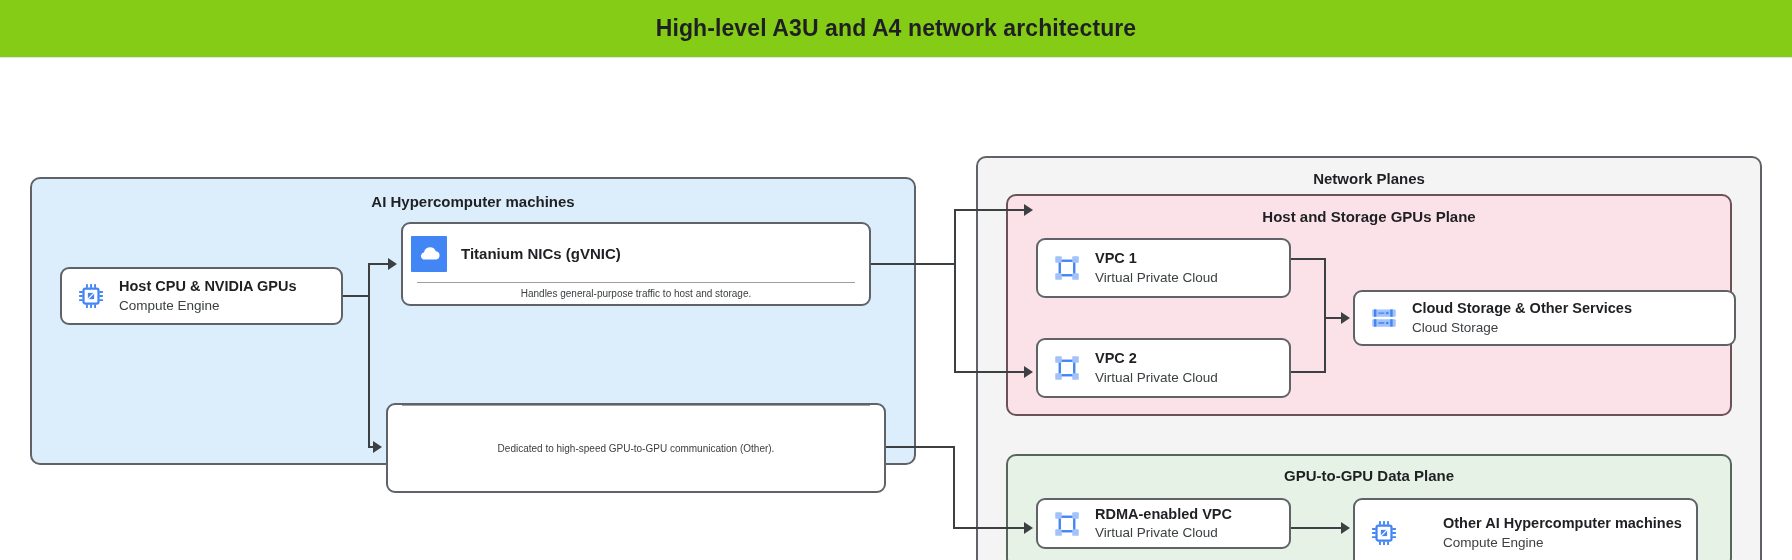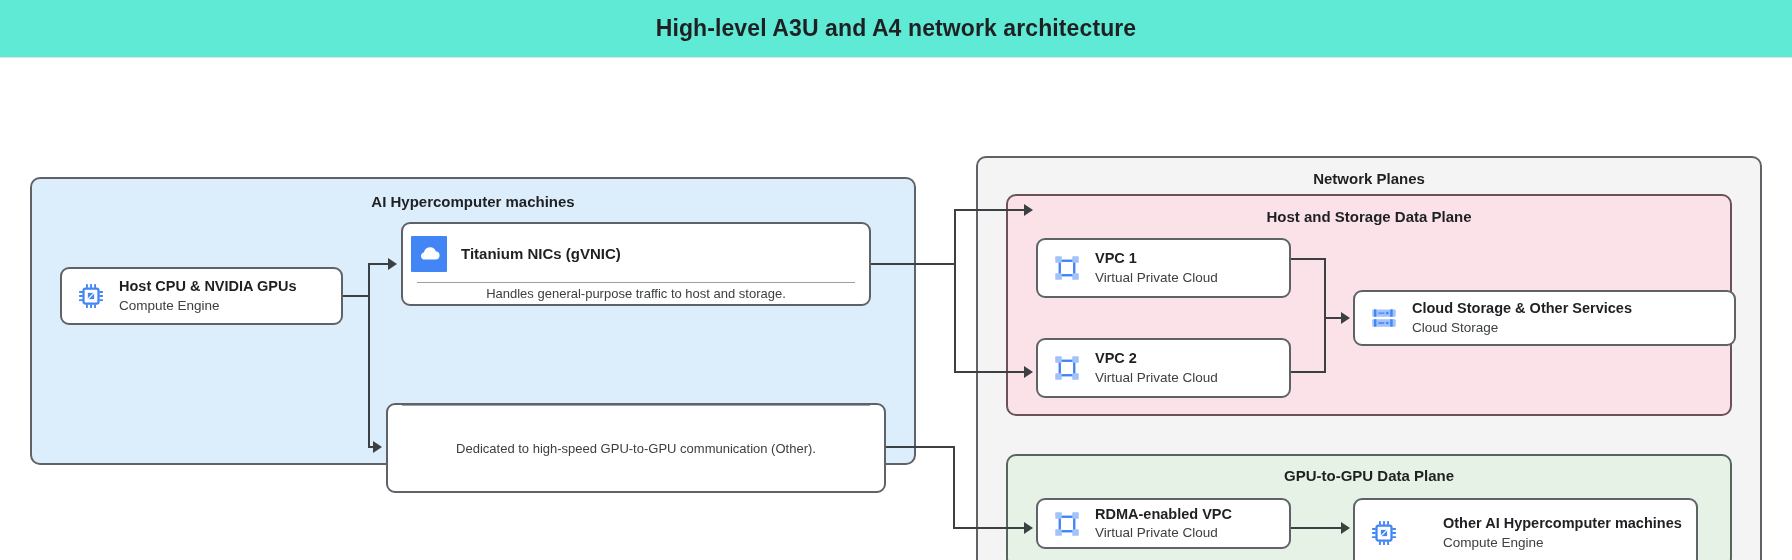--- a/index.html
+++ b/index.html
@@ -12,21 +12,21 @@
     color: #202124;
     overflow: hidden;
     position: relative;
   }
 
   
   #header-bar {
     position: absolute;
     left: 0; top: 0;
     width: 1792px; height: 58px;
-    background: #5eead4;
+    background: #84cc16;
     border-bottom: 1px solid #dfe3e6;
     display: flex; align-items: center; justify-content: center;
   }
   #header-title {
     font-size: 23px;
     font-weight: bold;
     color: #1f2023;
     letter-spacing: .1px;
   }
 
@@ -113,21 +113,21 @@
     padding: 12px 16px 10px 8px;
   }
   .card-head .node-title { font-size: 15px; }
   .card-divider {
     height: 1px; background: #9aa0a6;
     margin: 0 14px;
   }
   .card-desc {
     flex: 1;
     display: flex; align-items: center; justify-content: center;
-    font-size: 13px; color: #3c4043;
+    font-size: 10px; color: #3c4043;
     padding: 0 16px;
   }
 
   
   .icon { flex: 0 0 auto; display: block; }
   .icon-cloud-sq { width: 36px; height: 36px; }
 
   
   .conn { position: absolute; background: #3c4043; }
   .conn-h { height: 2px; }
@@ -194,21 +194,21 @@
   <div class="card" style="left:386px; top:345px; width:500px; height:90px;">
     <div class="card-divider"></div>
     <div class="card-desc">Dedicated to high-speed GPU-to-GPU communication (Other).</div>
   </div>
 
   <div class="group" id="grp-network-planes">
     <div class="group-title">Network Planes</div>
   </div>
 
   <div class="group" id="grp-host-storage">
-    <div class="group-title">Host and Storage Data Plane</div>
+    <div class="group-title">Host and Storage GPUs Plane</div>
   </div>
 
   <div class="node" style="left:1036px; top:180px; width:255px; height:60px;">
     <svg class="icon" width="30" height="30" viewBox="0 0 24 24">
       <rect x="6.2" y="6.2" width="11.6" height="11.6" fill="none" stroke="#4285f4" stroke-width="1.9"></rect>
       <g fill="#a1c2fa">
         <rect x="2.6" y="2.6" width="5.2" height="5.2" rx=".7"></rect>
         <rect x="16.2" y="2.6" width="5.2" height="5.2" rx=".7"></rect>
         <rect x="2.6" y="16.2" width="5.2" height="5.2" rx=".7"></rect>
         <rect x="16.2" y="16.2" width="5.2" height="5.2" rx=".7"></rect>

